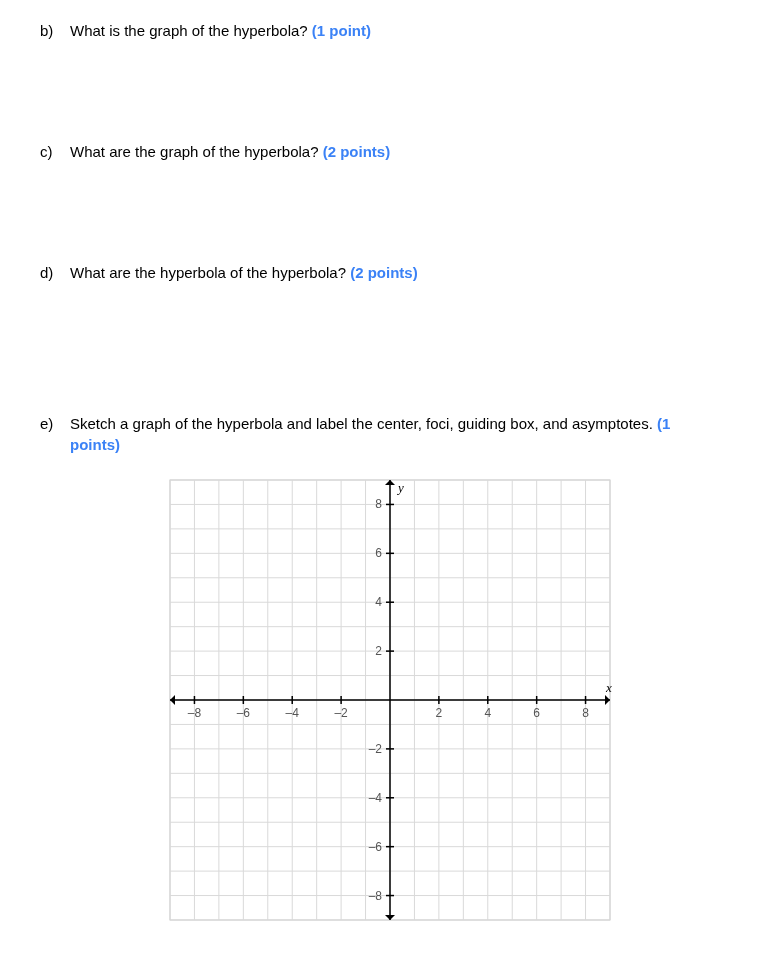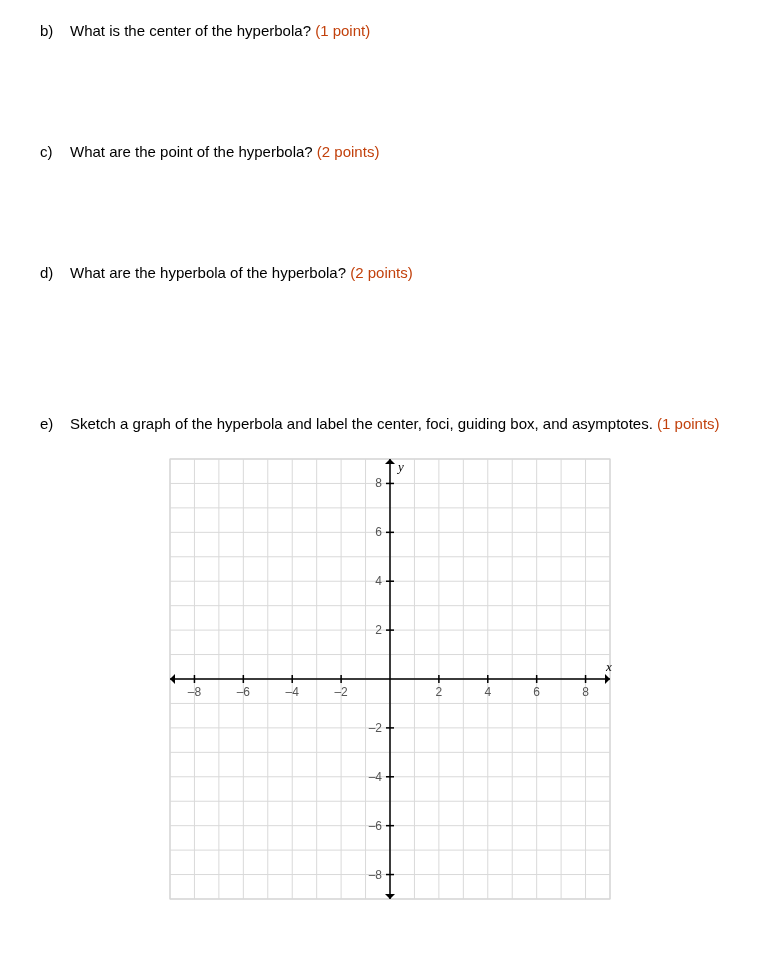--- a/index.html
+++ b/index.html
@@ -20,46 +20,47 @@
     margin-bottom: 15px;
   }
   .q-letter {
     width: 30px;
     flex-shrink: 0;
   }
   .q-body {
     flex: 1;
   }
   .points {
-    color: #c2410c;
+    color: #3b82f6;
+    font-weight: bold;
   }
   .chart-wrap {
     text-align: center;
     margin-top: 15px;
     margin-left: 120px;
   }
   svg {
     display: block;
   }
 </style>
 </head>
 <body>
 
 <div class="question">
   <div class="q-letter">b)</div>
   <div class="q-body">
-    <span>What is the center of the hyperbola?</span>
+    <span>What is the graph of the hyperbola?</span>
     <span class="points">(1 point)</span>
   </div>
 </div>
 
 <div class="question">
   <div class="q-letter">c)</div>
   <div class="q-body">
-    <span>What are the point of the hyperbola?</span>
+    <span>What are the graph of the hyperbola?</span>
     <span class="points">(2 points)</span>
   </div>
 </div>
 
 <div class="question" style="margin-bottom:130px;">
   <div class="q-letter">d)</div>
   <div class="q-body">
     <span>What are the hyperbola of the hyperbola?</span>
     <span class="points">(2 points)</span>
   </div>

